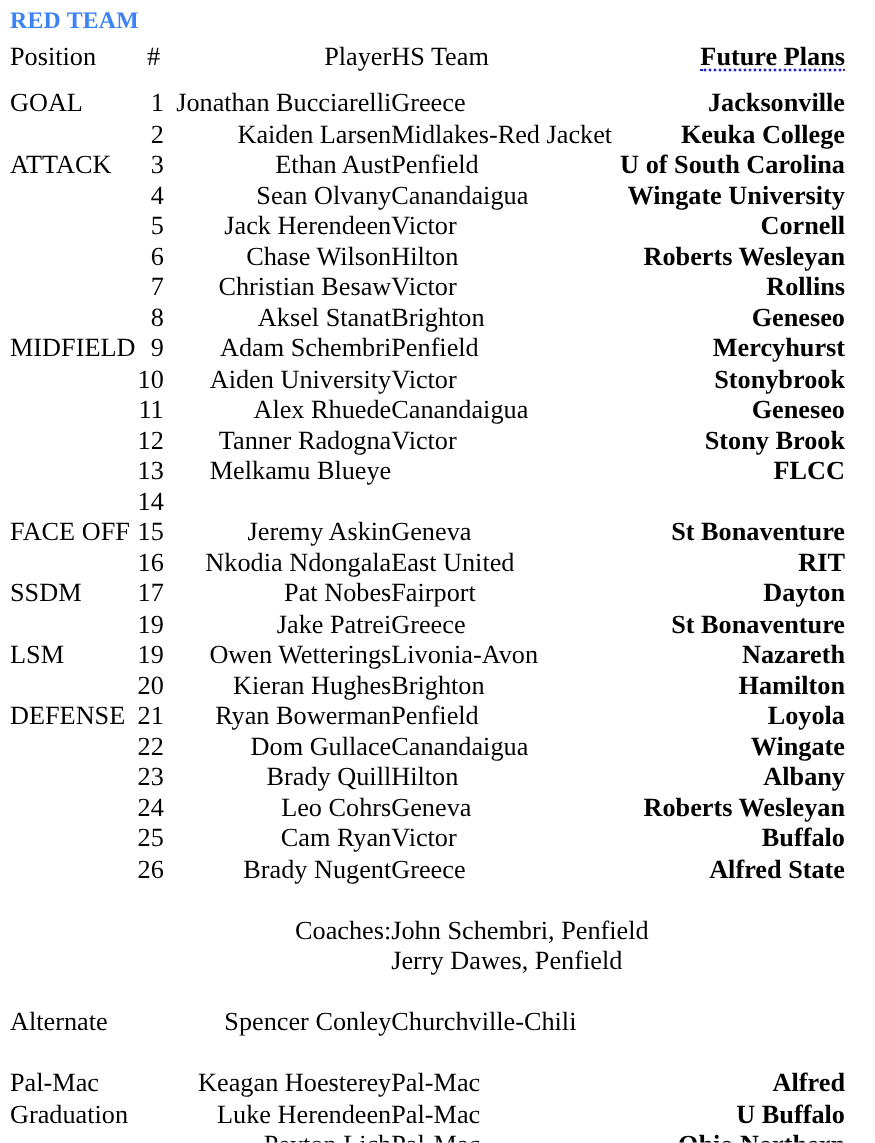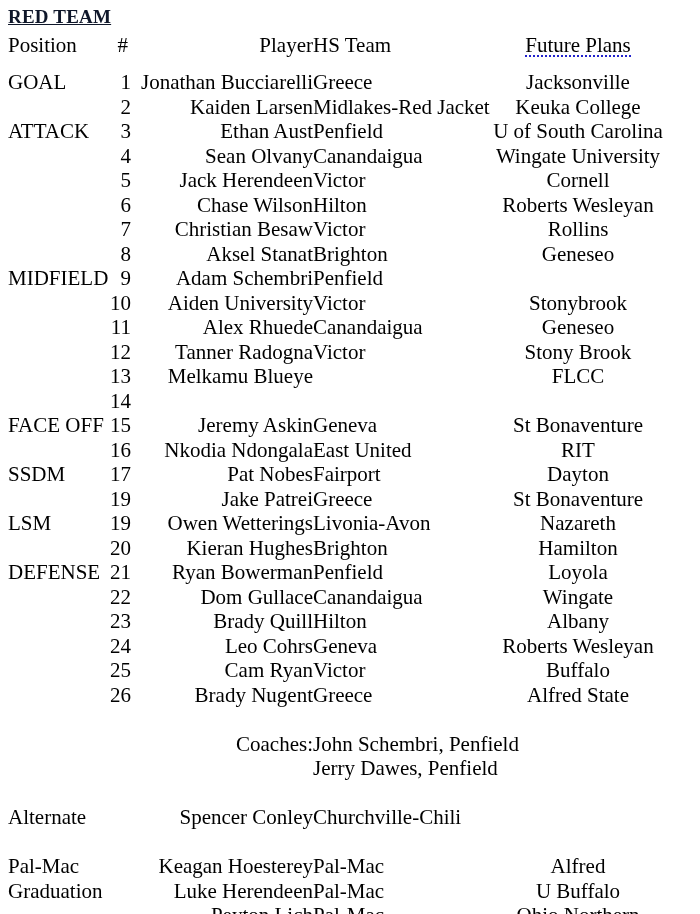--- a/index.html
+++ b/index.html
@@ -71,39 +71,40 @@
     left: 313px;
     top: 0;
     width: 192px;
     text-align: left;
   }
   .c-fut {
     position: absolute;
     left: 480px;
     top: 0;
     width: 196px;
-    text-align: center;
+    text-align: right;
+    font-weight: bold;
   }
 
   
   .hdr .c-num { width: 44px; }
 
   .spellcheck {
     border-bottom: 2px dotted #2222cc;
     padding-bottom: 0px;
     display: inline-block;
     line-height: 19px;
   }
 </style>
 </head>
 <body>
 
 <div class="page">
 
-  <div class="team-title" style="color: #0f172a; text-decoration: underline;">RED TEAM</div>
+  <div class="team-title" style="color: #3b82f6;">RED TEAM</div>
 
   <div id="roster-container">
       <div class="row hdr" style="top:33px">
         <div class="c-pos">Position</div>
         <div class="c-num">#</div>
         <div class="c-player">Player</div>
         <div class="c-hs">HS Team</div>
         <div class="c-fut"><span class="spellcheck">Future Plans</span></div>
       </div>
       <div class="row" style="top:70px">
@@ -160,20 +161,21 @@
         <div class="c-num">8</div>
         <div class="c-player">Aksel Stanat</div>
         <div class="c-hs">Brighton</div>
         <div class="c-fut">Geneseo</div>
       </div>
       <div class="row" style="top:266px">
         <div class="c-pos">MIDFIELD</div>
         <div class="c-num">9</div>
         <div class="c-player">Adam Schembri</div>
         <div class="c-hs">Penfield</div>
+        <div class="c-fut">Mercyhurst</div>
       </div>
       <div class="row" style="top:290.5px">
         <div class="c-pos"></div>
         <div class="c-num">10</div>
         <div class="c-player">Aiden University</div>
         <div class="c-hs">Victor</div>
         <div class="c-fut">Stonybrook</div>
       </div>
       <div class="row" style="top:315px">
         <div class="c-pos"></div>

